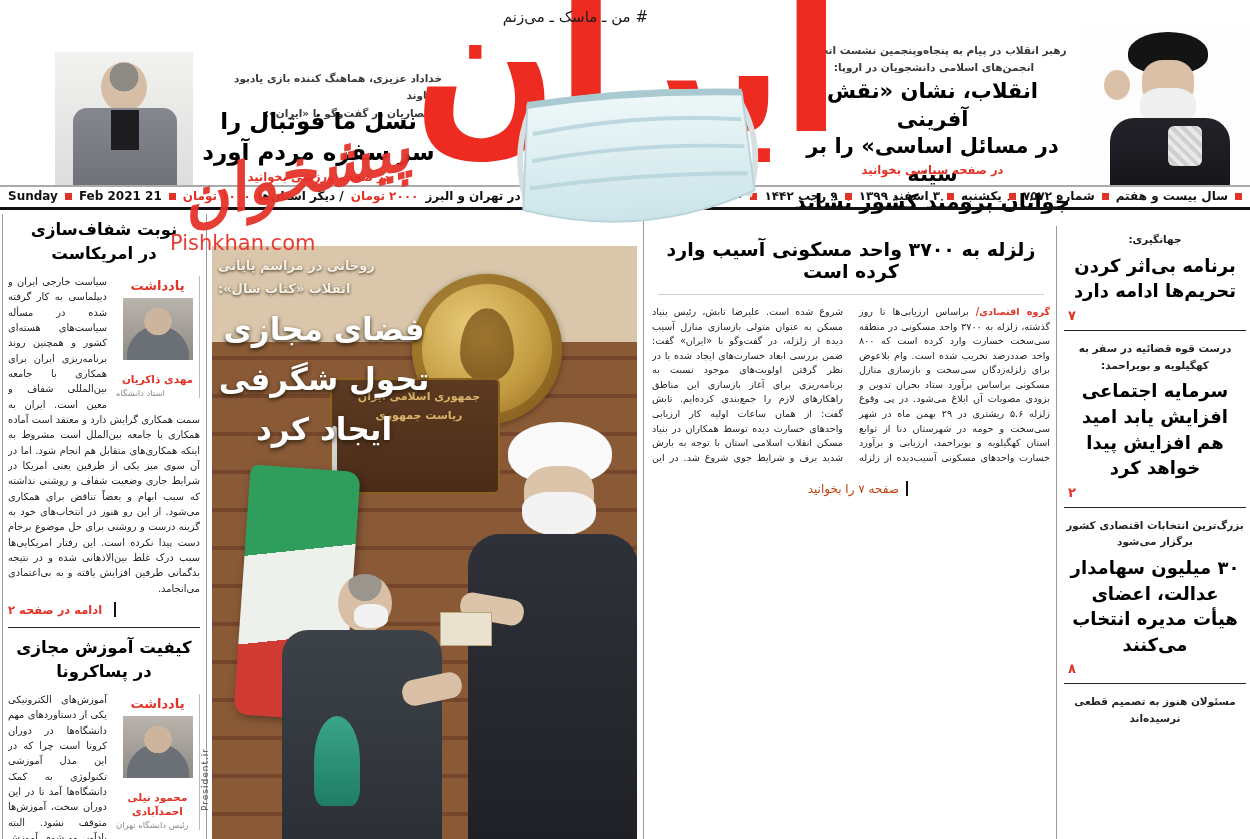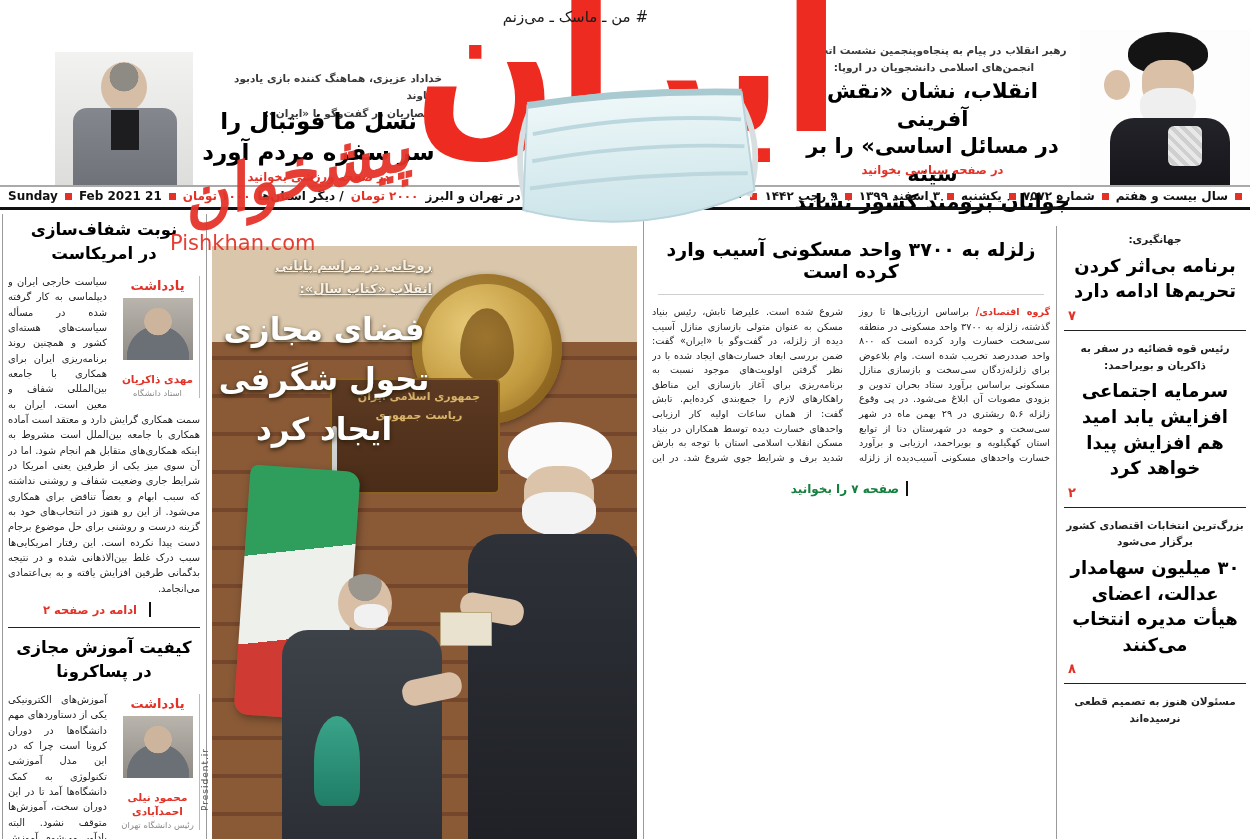--- a/index.html
+++ b/index.html
@@ -45,23 +45,23 @@
   
   .notes-col { direction:rtl; }
   .note-title { font-size:16.5px; font-weight:700; line-height:1.45; color:#000; text-align:center; }
   .author-box { float:right; width:84px; margin:2px 0 4px 9px; border-right:1px solid #bbb; padding-right:0; }
   .note-label { color:#e23227; font-size:13px; font-weight:700; text-align:center; padding:2px 0 5px; }
   .a-photo { width:70px; height:62px; margin:0 auto; background:
      radial-gradient(circle at 50% 38%, #cdb49c 0 26%, transparent 27%),
      radial-gradient(circle at 50% 95%, #6b6f76 0 45%, transparent 46%),
      linear-gradient(#b9b4ac,#8f8b85); }
   .a-name { color:#e23227; font-size:10.5px; font-weight:700; text-align:center; padding-top:12px; line-height:1.35; }
-  .a-role { color:#8a8a8a; font-size:8.5px; text-align:center; padding-top:2px; }
+  .a-role { color:#8a8a8a; font-size:8.5px; text-align:left; padding-top:2px; }
   .note-body { font-size:9.9px; line-height:1.55; text-align:justify; color:#222; }
-  .readmore { display:flex; direction:rtl; align-items:center; gap:12px; justify-content:center; }
+  .readmore { display:flex; direction:rtl; align-items:center; gap:12px; justify-content:flex-end; }
   .readmore .bar { width:2px; height:15px; background:#111; }
   .readmore .txt { color:#e23227; font-size:11.5px; font-weight:700; }
   .note-hr { border:none; border-top:1.5px solid #222; margin:10px 0 8px; }
 
   
   #cphoto { background:
       linear-gradient(#d9c6ab 0 96px, transparent 96px),
       repeating-linear-gradient(180deg,#8a5a37 0 34px,#74462b 34px 38px);
       background-color:#7a4c2e; }
   .seal { width:150px; height:150px; border-radius:50%;
@@ -71,42 +71,42 @@
       transform:translate(-50%,-55%); border-radius:50% 50% 50% 50%/60% 60% 40% 40%;
       background:radial-gradient(circle at 50% 40%, #8c6220, #6e4a16); opacity:.8; }
   .plaque { background:linear-gradient(#5d3a22,#4a2c18); border:2px solid #8c6220;
       border-radius:6px; color:#d9b36a; text-align:center; direction:rtl;
       font-size:11px; font-weight:700; line-height:1.7; padding-top:8px; }
   .flag { background:linear-gradient(170deg,#2f9e5d 0 34%,#eef0ec 34% 67%,#cf3a33 67% 100%);
       border-radius:8px 14px 10px 14px; transform:rotate(4deg);
       box-shadow:2px 3px 8px rgba(0,0,0,.35); }
   .flag-pole { width:5px; background:linear-gradient(#d8d8d8,#9a9a9a); border-radius:3px; }
   .ov-kicker { color:#f6f1e4; font-size:13px; font-weight:700; line-height:1.8;
-      text-align:right; text-shadow:0 1px 3px rgba(40,30,10,.9);text-decoration:underline; }
+      text-align:left; text-shadow:0 1px 3px rgba(40,30,10,.9); }
   .ov-title { color:#fff; font-size:31px; font-weight:700; line-height:1.62;
       text-align:center; text-shadow:0 2px 4px rgba(40,30,10,.95); }
   .ov-sub { color:#fff; font-size:12.5px; font-weight:700; line-height:2;
       text-align:center; text-shadow:0 1px 3px rgba(40,30,10,.95); }
   .ov-sub .hl { background:#14110c; padding:1px 6px; }
   .credit { color:#555; font-size:9px; writing-mode:vertical-rl; transform:rotate(180deg); letter-spacing:1px; }
 
   .person-head { border-radius:50%; }
 
   
   #maincol { direction:rtl; }
   .m-head { font-size:44px; font-weight:700; color:#000; text-align:center; line-height:1.9; letter-spacing:-1px; }
   .m-deck { font-size:19px; font-weight:700; color:#000; text-align:center; margin-top:20px; }
   .m-deckrule { border:none; border-top:1px solid #cfcfcf; margin:12px 6px 10px; }
   .m-body { column-count:2; column-gap:16px; height:168px; overflow:hidden;
       font-size:9.6px; line-height:1.52; text-align:justify; color:#222; }
   .m-lead { color:#e23227; font-weight:700; }
   .m-readmore { display:flex; direction:rtl; align-items:center; gap:7px;
       justify-content:flex-start; padding-right:142px; margin-top:8px; }
   .m-readmore .bar { width:2px; height:15px; background:#111; }
-  .m-readmore .txt { color:#15803d; font-size:12px; font-weight:700; }
+  .m-readmore .txt { color:#c2410c; font-size:12px; font-weight:400; }
 
   
   #sidebar { direction:rtl; }
   .sb-item { border-bottom:1.5px solid #222; padding:9px 2px 6px; }
   .sb-item:last-child { border-bottom:none; }
   .sb-kicker { font-size:10.5px; font-weight:700; color:#222; text-align:center; line-height:1.6; }
   .sb-head { font-size:18px; font-weight:700; color:#000; text-align:center; line-height:1.42; margin-top:5px; }
   .sb-page { color:#e23227; font-size:13px; font-weight:700; text-align:left; margin:4px 0 0 2px; height:16px; }
 </style>
 </head>
@@ -306,21 +306,21 @@
 
   <div id="sidebar" class="abs" style="left:1064px; top:222px; width:182px; height:617px; overflow:hidden;">
 
     <div class="sb-item">
       <div class="sb-kicker">جهانگیری:</div>
       <div class="sb-head">برنامه بی‌اثر کردن تحریم‌ها ادامه دارد</div>
       <div class="sb-page">۷</div>
     </div>
 
     <div class="sb-item">
-      <div class="sb-kicker">رئیس قوه قضائیه در سفر به ذاکریان و بویراحمد:</div>
+      <div class="sb-kicker">درست قوه قضائیه در سفر به کهگیلویه و بویراحمد:</div>
       <div class="sb-head">سرمایه اجتماعی افزایش یابد امید هم افزایش پیدا خواهد کرد</div>
       <div class="sb-page">۲</div>
     </div>
 
     <div class="sb-item">
       <div class="sb-kicker">بزرگ‌ترین انتخابات اقتصادی کشور برگزار می‌شود</div>
       <div class="sb-head">۳۰ میلیون سهامدار عدالت، اعضای هیأت مدیره انتخاب می‌کنند</div>
       <div class="sb-page">۸</div>
     </div>
 

